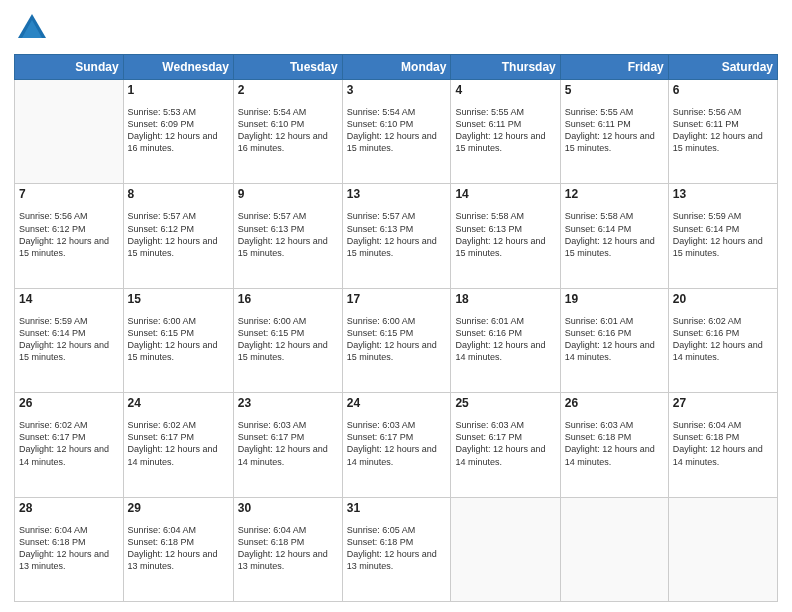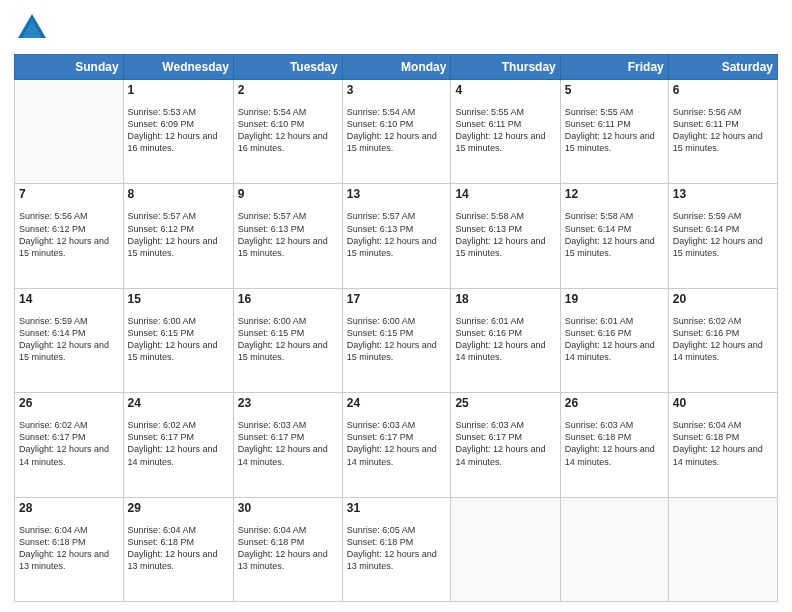--- a/index.html
+++ b/index.html
@@ -238,21 +238,21 @@
           </td>
           <td>
             <span class="day-number">25</span>
             <div class="day-info">Sunrise: 6:03 AM<br>Sunset: 6:17 PM<br>Daylight: 12 hours and 14 minutes.</div>
           </td>
           <td>
             <span class="day-number">26</span>
             <div class="day-info">Sunrise: 6:03 AM<br>Sunset: 6:18 PM<br>Daylight: 12 hours and 14 minutes.</div>
           </td>
           <td>
-            <span class="day-number">40</span>
+            <span class="day-number">27</span>
             <div class="day-info">Sunrise: 6:04 AM<br>Sunset: 6:18 PM<br>Daylight: 12 hours and 14 minutes.</div>
           </td>
         </tr>
         <tr>
           <td>
             <span class="day-number">28</span>
             <div class="day-info">Sunrise: 6:04 AM<br>Sunset: 6:18 PM<br>Daylight: 12 hours and 13 minutes.</div>
           </td>
           <td>
             <span class="day-number">29</span>

